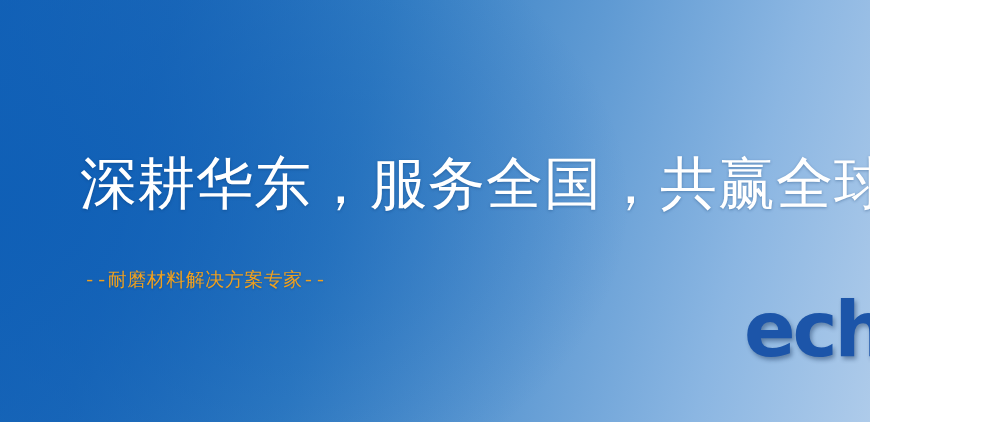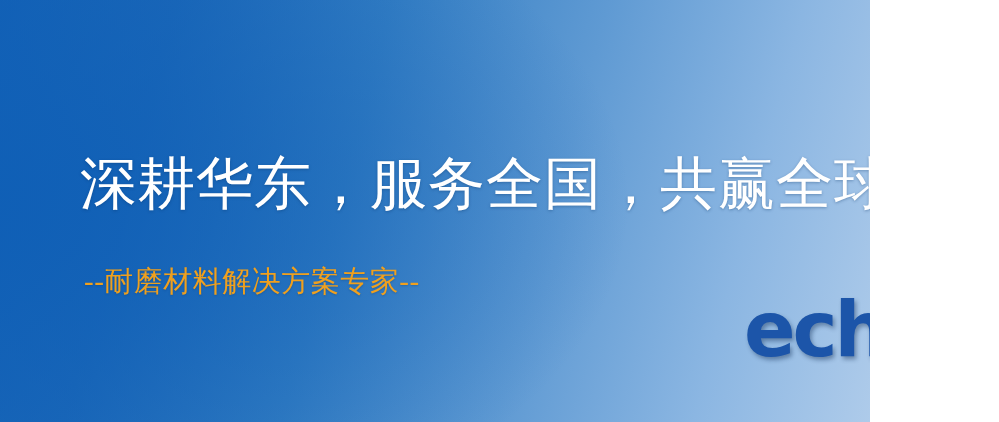--- a/index.html
+++ b/index.html
@@ -31,22 +31,22 @@
     color: #ffffff;
     white-space: nowrap;
     text-shadow: 0 1px 3px rgba(8, 48, 96, .35);
   }
 
   
   .subtitle {
     position: absolute;
     left: 84px;
     top: 266px;
-    font-family: Liberation Serif, serif;
-    font-size: 29px;
+    font-family: Liberation Mono, monospace;
+    font-size: 19px;
     line-height: 30px;
     letter-spacing: .5px;
     color: #efa01e;
     white-space: nowrap;
     text-shadow: 0 1px 2px rgba(10, 55, 110, .30);
   }
 
   
   .logo {
     position: absolute;

